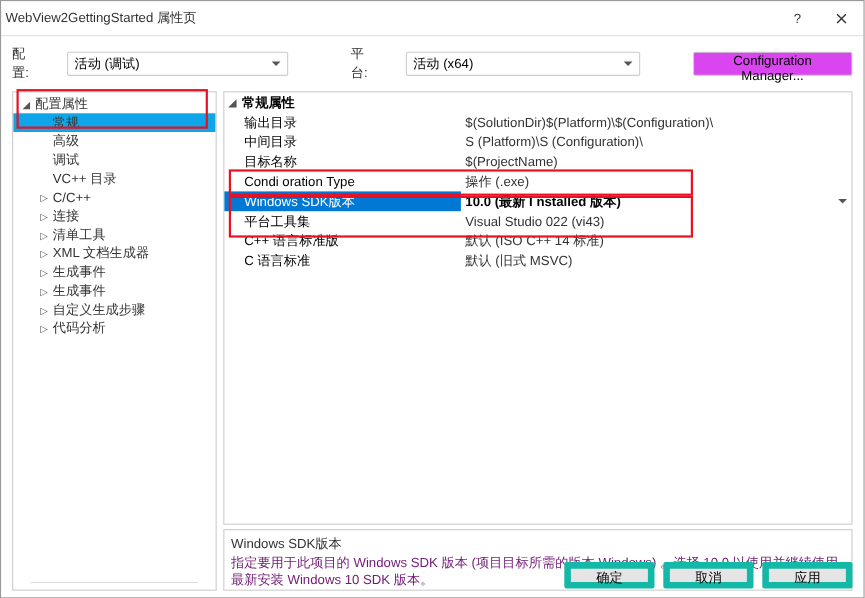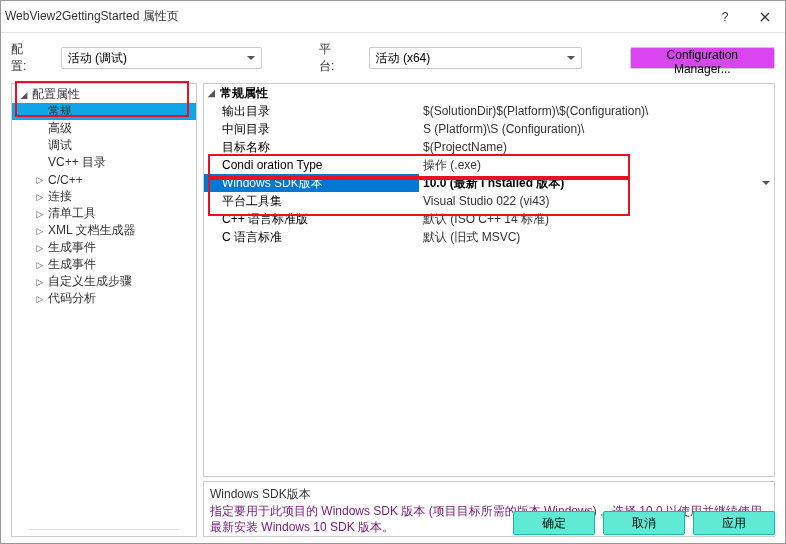--- a/index.html
+++ b/index.html
@@ -36,21 +36,21 @@
 .prop-row.sel .dd { position: absolute; right: 4px; top: 50%; transform: translateY(-50%); width: 0; height:0; border-left:4px solid transparent;border-right:4px solid transparent;border-top:4px solid #555; }
 .muted { color: #666; }
 .bold { font-weight: bold; }
 .redbox2 { position: absolute; border: 2px solid #e81123; pointer-events: none; }
 .redbox2.a { left: 4px; top: 70px; width: 422px; height: 24px; }
 .redbox2.b { left: 4px; top: 94px; width: 422px; height: 38px; }
 .desc { border: 1px solid #ccc; padding: 4px 6px; height: 56px; }
 .desc-title { color: #333; }
 .desc-text { color: #701a75; line-height: 1.35; }
 .footer { position: absolute; bottom: 8px; right: 10px; display: flex; gap: 8px; }
-.footer button { width: 82px; height: 24px; border: 1px solid #14b8a6; background: #5eead4; border-radius: 2px; }
+.footer button { width: 82px; height: 24px; border: 6px solid #14b8a6; background: #e5e5e5; border-radius: 2px; }
 </style>
 </head>
 <body>
 
 <div class="titlebar">
   <span class="title">WebView2GettingStarted 属性页</span>
   <div class="btn">?</div>
   <div class="btn">
     <svg width="10" height="10" viewBox="0 0 10 10">
         <path d="M1 1 L9 9 M9 1 L1 9" stroke="#333" stroke-width="1.3"></path>

